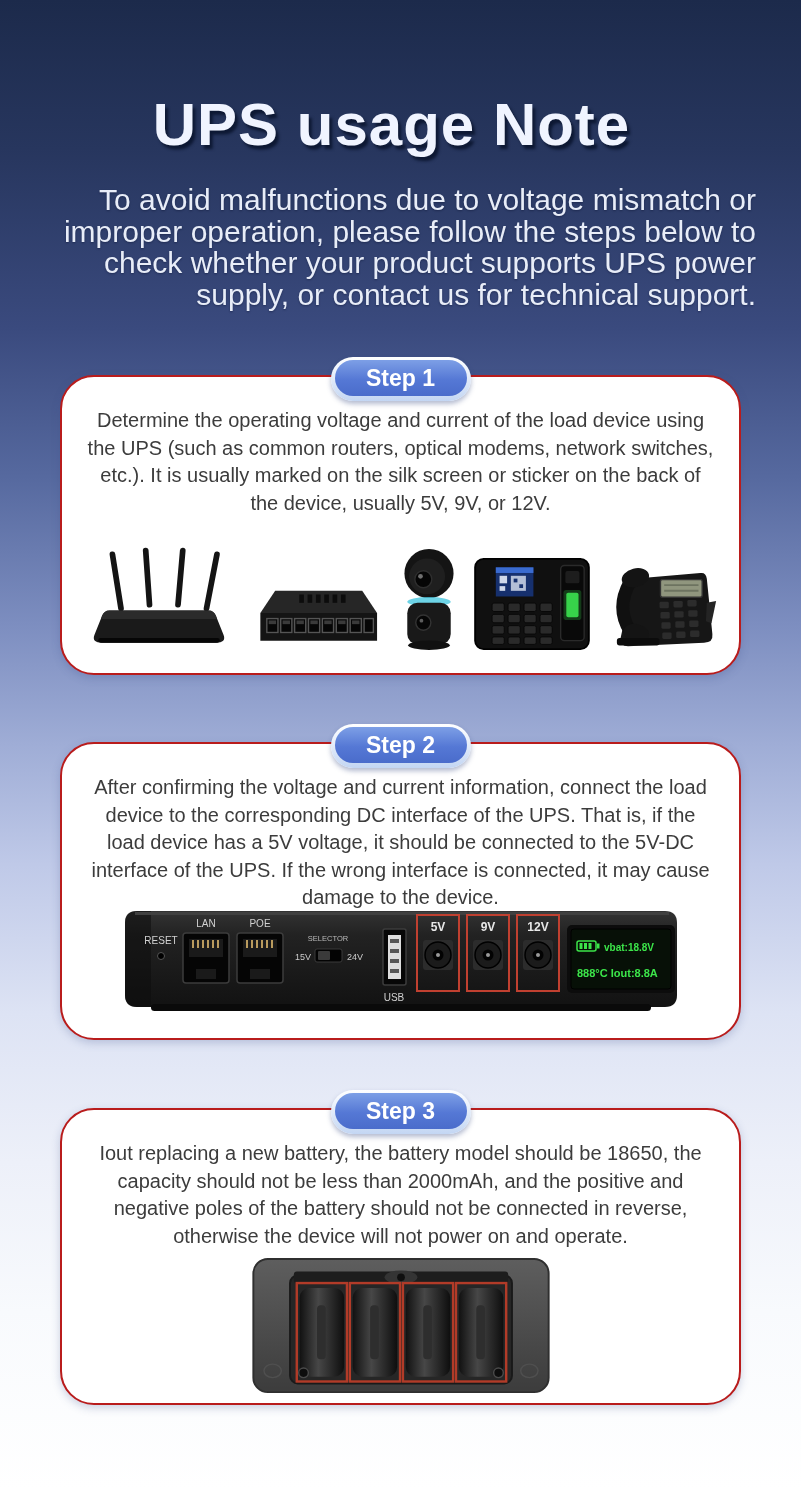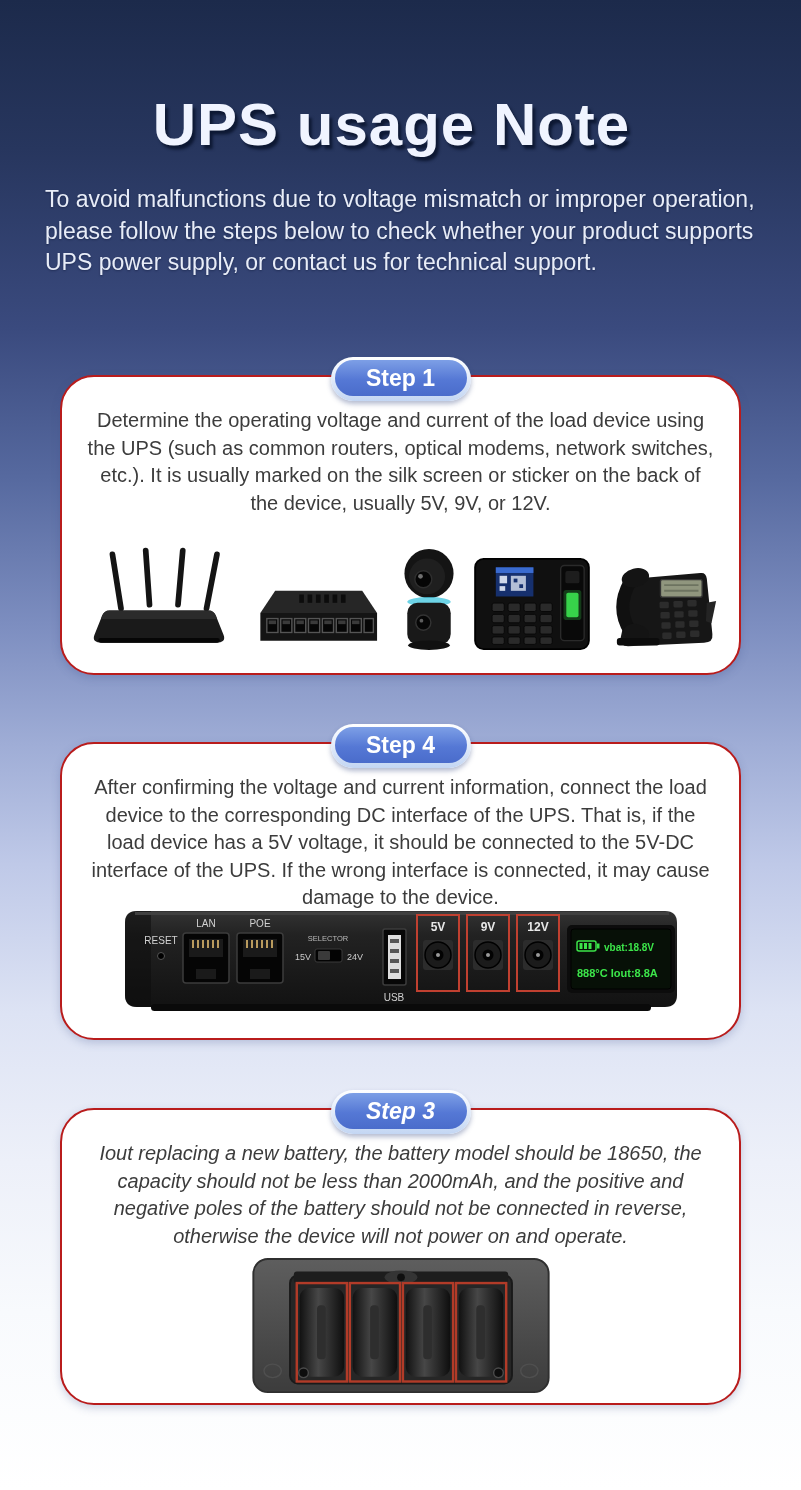--- a/index.html
+++ b/index.html
@@ -13,27 +13,27 @@
       #edf0f9 78%, #f8fafd 88%, #ffffff 100%);
   }
   .title {
     position:absolute; top:90px; left:0; width:783px;
     text-align:center; font-size:60px; font-weight:700;
     color:#f0f4ff; letter-spacing:1px;
     text-shadow:3px 4px 3px #0d1833;
   }
   .intro {
     position:absolute; top:184px; left:45px; width:711px;
-    text-align:left; font-size:23px; line-height:31.5px;
+    text-align:right; font-size:30px; line-height:31.5px;
     color:#e8edf8; text-shadow:0 1px 2px rgba(10,20,50,.45);
   }
   .section { position:absolute; left:60px; width:681px; }
   .sec1 { top:375px; height:300px; }
   .sec2 { top:742px; height:298px; }
-  .sec3 { top:1108px; height:297px;font-style:italic; }
+  .sec3 { top:1108px; height:297px; }
   .card {
     position:relative; width:681px; height:100%;
     background:#ffffff; border:2px solid #b91c1c; border-radius:34px;
     box-shadow:0 3px 8px rgba(60,80,140,.25);
   }
   .badge {
     position:absolute; top:-20px; left:50%; transform:translateX(-50%);
     background:linear-gradient(180deg,#ffffff 0%,#c3d6f3 100%);
     border-radius:23px; padding:3px 4px 5px 4px; z-index:5;
     box-shadow:0 3px 5px rgba(40,60,120,.35);
@@ -191,21 +191,21 @@
         <rect x="16" y="96" width="46" height="8" rx="3" fill="#0c0c0c"></rect>
       </svg>
 
     </div>
   </div>
 </div>
 
 <div class="section sec2">
   <div class="card">
     <div class="badge">
-      <span class="badge-inner">Step 4</span>
+      <span class="badge-inner">Step 2</span>
     </div>
     <div class="card-text">After confirming the voltage and current information, connect the load device to the corresponding DC interface of the UPS. That is, if the load device has a 5V voltage, it should be connected to the 5V-DC interface of the UPS. If the wrong interface is connected, it may cause damage to the device.</div>
     <div class="ups-wrap">
       <svg width="560" height="115" viewBox="0 0 560 115">
         <defs>
           <linearGradient id="bodyGrad" x1="0" y1="0" x2="0" y2="1">
             <stop offset="0" stop-color="#333333"></stop>
               <stop offset="0.25" stop-color="#222222"></stop>
               <stop offset="1" stop-color="#121212"></stop>
           </linearGradient>

